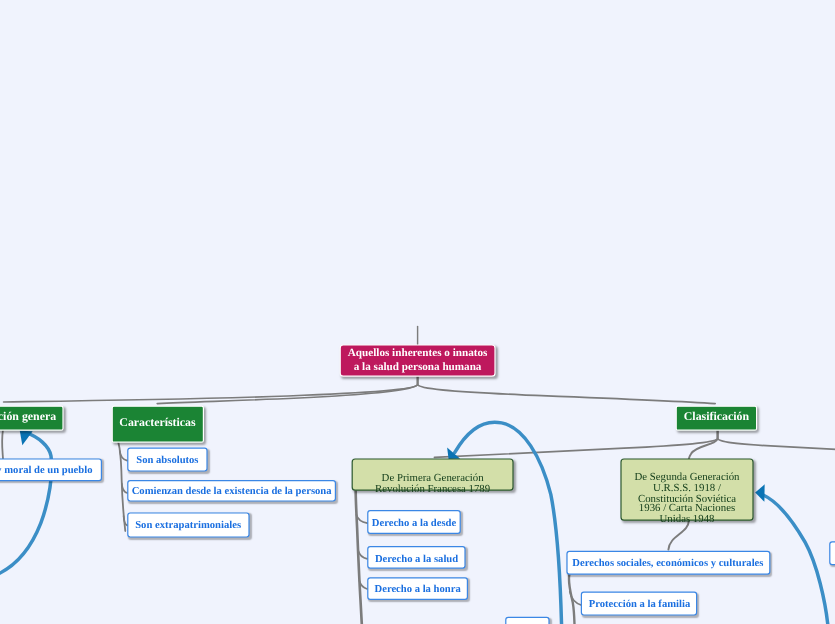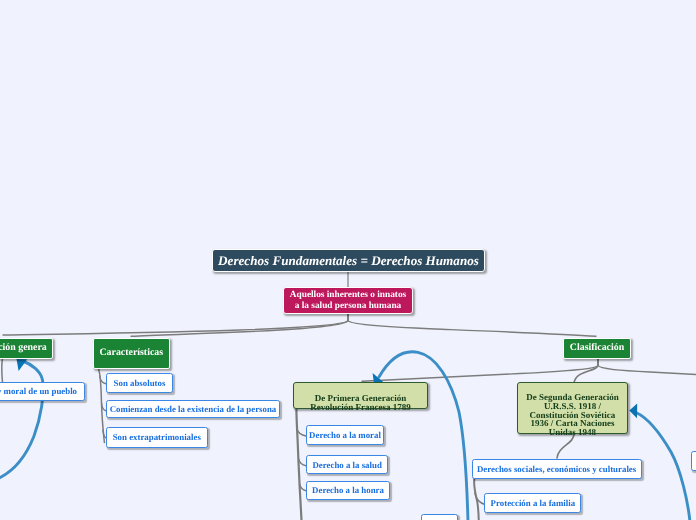--- a/index.html
+++ b/index.html
@@ -17,21 +17,21 @@
   .n-root{background:#2e4a5e;color:#ffffff;font-style:italic;font-weight:bold;
           font-size:13.15px;border-radius:3px;
           box-shadow:1.5px 1.5px 2px rgba(0,0,0,.35);
           border:1.3px solid #ffffff;}
   .n-navy{background:#be185d;color:#ffffff;font-weight:bold;font-size:9.3px;
           border-radius:3px;border:1px solid #ffffff;
           box-shadow:1.5px 1.5px 2px rgba(0,0,0,.35);}
   .n-green{background:#1b8434;color:#ffffff;font-weight:bold;font-size:9.9px;
            border-radius:2px;border:1px solid #ffffff;
            box-shadow:1.5px 1.5px 2px rgba(0,0,0,.35);}
-  .n-olive{padding-top:14px;background:#d3dfa9;color:#16401c;font-weight:bold;font-size:9.0px;
+  .n-olive{padding-top:14px;background:#d3dfa9;color:#16401c;font-weight:normal;font-size:9.0px;
            line-height:8.7px;border-radius:3px;border:1.3px solid #2d5a2f;
            box-shadow:1.5px 1.5px 2px rgba(0,0,0,.35);}
   .n-blue{background:#ffffff;color:#1a6fe0;font-weight:bold;font-size:8.85px;
           border-radius:2.5px;border:1.4px solid #3b87e5;
           box-shadow:1.3px 1.3px 1.2px rgba(0,0,0,.28);}
 </style>
 </head>
 <body>
 
 <div id="canvas">
@@ -68,23 +68,20 @@
       <path d="M468,522 C467,484 465,442 459,412 C451,380 436,356 418,352.4 C403,349.4 390,358 379,377"></path>
       <path d="M690,522 C688,502 681,470 671,452 C660,433 648,418 636,412.5"></path>
     </g>
     <g class="arrow-heads" fill="#0a73b4">
       <path d="M16.5,359.0 L27.2,359.3 L18.6,371.0 Z"></path>
       <path d="M372.6,373.0 L383.5,382.3 L373.8,382.5 Z"></path>
       <path d="M629.3,410.5 L637.2,403.6 L637.0,418.2 Z"></path>
     </g>
   </svg>
 
-  <div class="node n-root" id="nd-root" style="left: 212px; top: 249px; width: 273px; height: 23px;">
-    <span>Derechos Fundamentales = Derechos Humanos</span>
-  </div>
 
   <div class="node n-navy" id="nd-def" style="left: 283px; top: 287px; width: 130px; height: 27px;">
     <span>
       <i>Aquellos inherentes o innatos</i><br>
       <i>a la salud persona humana</i>
     </span>
   </div>
 
   <div class="node n-green" id="nd-gen" style="left: -8px; top: 337.5px; width: 61px; height: 21px;">
     <span>ción genera</span>
@@ -123,21 +120,21 @@
       <div class="node n-blue" style="left: 106px; top: 373px; width: 67px; height: 20px;">
         <span>Son absolutos</span>
       </div>
       <div class="node n-blue" style="left: 106px; top: 400.2px; width: 174px; height: 18px;">
         <span>Comienzan desde la existencia de la persona</span>
       </div>
       <div class="node n-blue" style="left: 106px; top: 427.2px; width: 101.5px; height: 20.5px;">
         <span>Son extrapatrimoniales</span>
       </div>
       <div class="node n-blue" style="left: 306px; top: 425.4px; width: 78px; height: 19.2px;">
-        <span>Derecho a la moral</span>
+        <span>Derecho a la desde</span>
       </div>
       <div class="node n-blue" style="left: 306px; top: 455.2px; width: 82.3px; height: 19.2px;">
         <span>Derecho a la salud</span>
       </div>
       <div class="node n-blue" style="left: 306px; top: 480.5px; width: 84px; height: 19.2px;">
         <span>Derecho a la honra</span>
       </div>
       <div class="node n-blue" style="left: 471.6px; top: 459.3px; width: 170px; height: 19.5px;">
         <span>Derechos sociales, económicos y culturales</span>
       </div>

